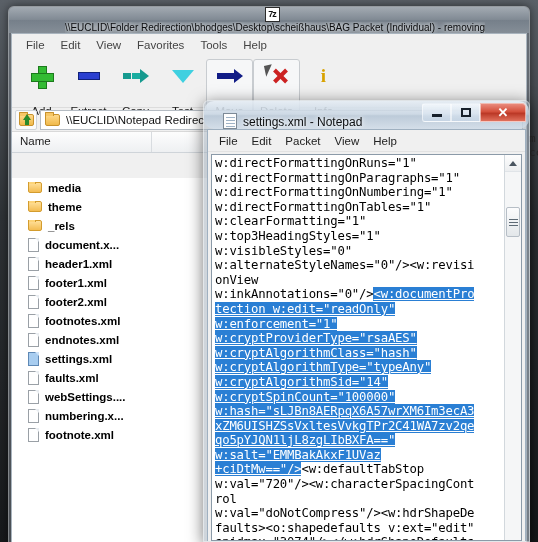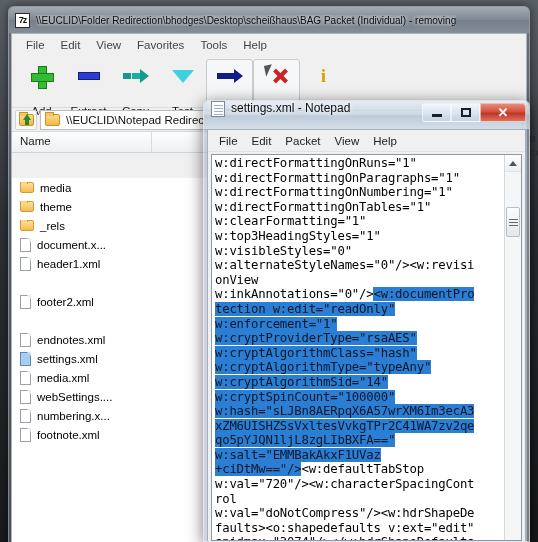--- a/index.html
+++ b/index.html
@@ -28,20 +28,21 @@
     border-radius: 6px 6px 0 0;
     box-shadow: 0 0 10px rgba(0,0,0,0.55);
     overflow: hidden;
   }
   #sz-titlebar {
     position: relative;
     height: 26px;
     display: flex; align-items: center;
     padding-left: 6px;
     background: linear-gradient(180deg, rgba(210,218,226,0.55) 0%, rgba(160,172,184,0.45) 48%, rgba(132,145,158,0.50) 52%, rgba(170,181,192,0.45) 100%);
+    flex-direction: column;
   }
   .sz-icon7z {
     width: 15px; height: 15px;
     background: #ffffff;
     border: 1px solid #2b2b2b;
     color: #111;
     font-size: 9px; font-weight: bold;
     font-family: "Liberation Sans", sans-serif;
     line-height: 13px; text-align: center;
     letter-spacing: -1px;
@@ -197,21 +198,21 @@
 
   
   #sz-filelist {
     position: absolute;
     left: 0; right: 0; top: 144px; bottom: 0;
     background: #ffffff;
     border-top: none;
     overflow: hidden;
   }
   .frow { display: flex; height: 19px; align-items: center; font-size: 11.5px; color: #000; }
-  .frow .fname { width: 140px; display: flex; align-items: center; gap: 6px; padding-left: 8px; overflow: hidden; white-space: nowrap; }
+  .frow .fname { width: 140px; display: flex; align-items: center; gap: 6px; padding-left: 16px; overflow: hidden; white-space: nowrap; font-weight: bold; }
   .frow .fsize { flex: 1; text-align: right; padding-right: 8px; white-space: nowrap; }
   .ic-folder {
     position: relative; width: 14px; height: 11px; flex: 0 0 auto;
     background: linear-gradient(180deg,#ffe09a,#f3bc52);
     border: 1px solid #d39c2e; border-radius: 1px 2px 2px 2px;
   }
   .ic-folder::before {
     content:""; position:absolute; left:-1px; top:-3px; width:6px; height:3px;
     background:#fdd479; border:1px solid #d39c2e; border-bottom:none; border-radius:1px 1px 0 0;
   }
@@ -233,23 +234,24 @@
     width: 327px; height: 442px;
     background: rgba(160,172,184,0.50);
     border: 1px solid rgba(255,255,255,0.42);
     border-radius: 6px 6px 0 0;
     box-shadow: 0 3px 16px rgba(0,0,0,0.55);
     overflow: hidden;
   }
   #np-titlebar {
     position: relative;
     height: 28px;
-    display: flex; align-items: flex-start;
-    padding-left: 7px;
+    display: flex; align-items: flex-end;
+    padding-left: 19px;
     background: linear-gradient(180deg, rgba(236,243,250,0.82) 0%, rgba(205,219,233,0.72) 47%, rgba(182,199,216,0.74) 53%, rgba(214,226,238,0.72) 100%);
+    border-radius: 10px;
   }
   .np-doc-icon {
     position: relative; width: 14px; height: 16px; flex:0 0 auto;
     background: #fdfdfd; border: 1px solid #7d8a96;
   }
   .np-doc-icon i {
     position:absolute; left:2px; width:9px; height:1px; background:#9fb3c6;
   }
   #np-title-text {
     margin-left: 6px; font-size: 12px; color: #0c0e10;
@@ -306,21 +308,21 @@
     flex: 1;
     padding: 1px 2px 0 3px;
     font-family: "DejaVu Sans Mono", "Liberation Mono", monospace;
     font-size: 12.3px;
     line-height: 14.6px;
     color: #000;
     white-space: pre;
     overflow: hidden;
     letter-spacing: -0.2px;
   }
-  #np-text .sel { background: #2a7fd4; color: #0f172a; }
+  #np-text .sel { background: #2a7fd4; color: #ffffff; text-decoration: underline; }
 
   
   #np-scroll {
     width: 17px;
     background: #f5f6f7;
     border-left: 1px solid #d2d8dd;
     position: relative;
     flex: 0 0 auto;
   }
   .sb-arrow {
@@ -476,50 +478,58 @@
             <div class="fsize">315 39</div>
           </div>
           <div class="frow">
             <div class="fname">
               <span class="ic-file"></span>
               <span>header1.xml</span>
             </div>
             <div class="fsize">15 06</div>
           </div>
           <div class="frow">
+            <div class="fname">
+              <span class="ic-file"></span>
+              <span>footer1.xml</span>
+            </div>
             <div class="fsize">2 02</div>
           </div>
           <div class="frow">
             <div class="fname">
               <span class="ic-file"></span>
               <span>footer2.xml</span>
             </div>
             <div class="fsize">2 46</div>
           </div>
           <div class="frow">
+            <div class="fname">
+              <span class="ic-file"></span>
+              <span>footnotes.xml</span>
+            </div>
             <div class="fsize">1 50</div>
           </div>
           <div class="frow">
             <div class="fname">
               <span class="ic-file"></span>
               <span>endnotes.xml</span>
             </div>
             <div class="fsize">1 49</div>
           </div>
           <div class="frow">
             <div class="fname">
               <span class="ic-file sel"></span>
               <span>settings.xml</span>
             </div>
             <div class="fsize">16 08</div>
           </div>
           <div class="frow">
             <div class="fname">
               <span class="ic-file"></span>
-              <span>media.xml</span>
+              <span>faults.xml</span>
             </div>
             <div class="fsize">25 60</div>
           </div>
           <div class="frow">
             <div class="fname">
               <span class="ic-file"></span>
               <span>webSettings....</span>
             </div>
             <div class="fsize">6 46</div>
           </div>

